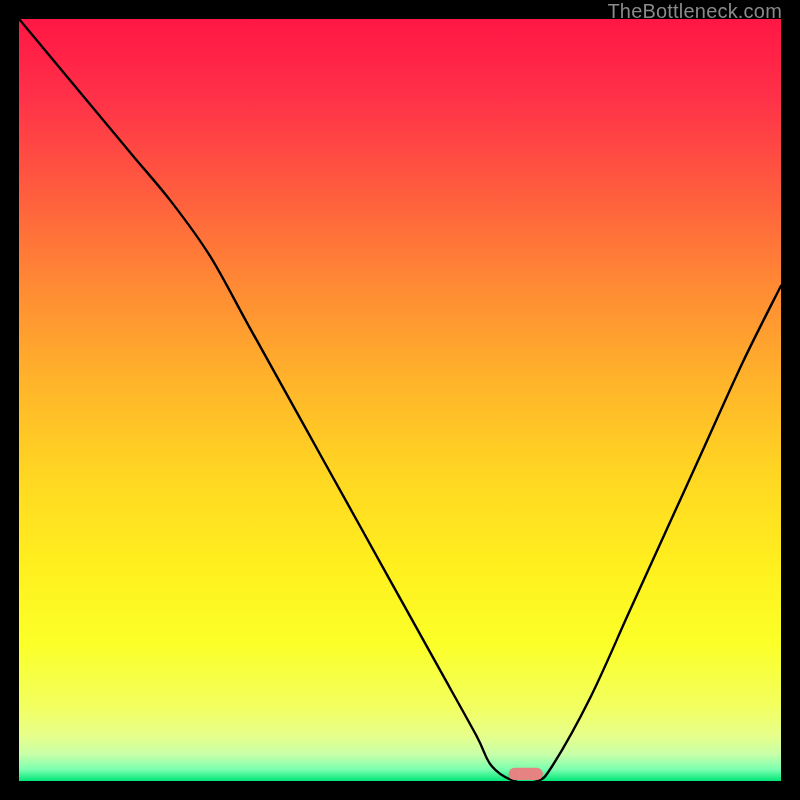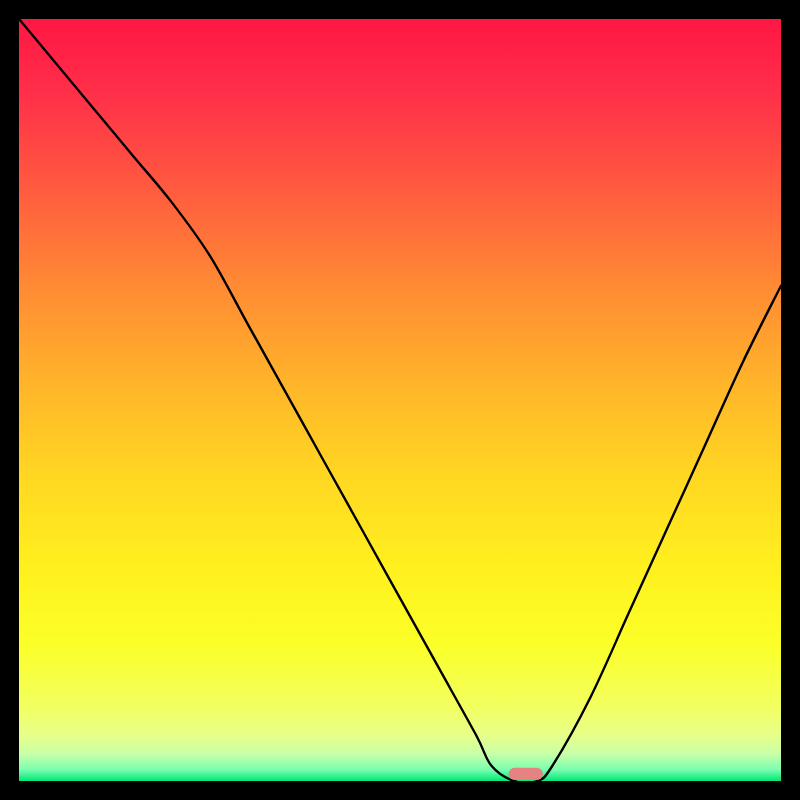--- a/index.html
+++ b/index.html
@@ -63,13 +63,14 @@
             <stop offset="96.50%" stop-color="#c8ffa8"></stop>
             <stop offset="98.50%" stop-color="#7affb0"></stop>
             <stop offset="100.00%" stop-color="#00e676"></stop>
           </linearGradient>
       </defs>
       <rect id="bg-rect" x="0" y="0" width="762" height="762" fill="url(#bg-grad)"></rect>
       <path id="curve-path" fill="none" stroke="#000000" stroke-width="2.4" stroke-linecap="round" stroke-linejoin="round" d="M 0.00 0.00 C 6.35 7.62, 25.40 30.48, 38.10 45.72 C 50.80 60.96, 63.50 76.20, 76.20 91.44 C 88.90 106.68, 101.60 121.92, 114.30 137.16 C 127.00 152.40, 139.70 166.37, 152.40 182.88 C 165.10 199.39, 177.80 215.90, 190.50 236.22 C 203.20 256.54, 215.90 281.94, 228.60 304.80 C 241.30 327.66, 254.00 350.52, 266.70 373.38 C 279.40 396.24, 292.10 419.10, 304.80 441.96 C 317.50 464.82, 330.20 487.68, 342.90 510.54 C 355.60 533.40, 368.30 556.26, 381.00 579.12 C 393.70 601.98, 406.40 624.84, 419.10 647.70 C 431.80 670.56, 448.31 699.77, 457.20 716.28 C 466.09 732.79, 466.09 739.14, 472.44 746.76 C 478.79 754.38, 487.68 759.46, 495.30 762.00 C 502.92 764.54, 511.81 764.54, 518.16 762.00 C 524.51 759.46, 524.51 760.73, 533.40 746.76 C 542.29 732.79, 558.80 703.58, 571.50 678.18 C 584.20 652.78, 596.90 622.30, 609.60 594.36 C 622.30 566.42, 635.00 538.48, 647.70 510.54 C 660.40 482.60, 673.10 454.66, 685.80 426.72 C 698.50 398.78, 711.20 369.57, 723.90 342.90 C 736.60 316.23, 755.65 279.40, 762.00 266.70"></path>
       <rect id="marker-rect" rx="6.10" ry="6.10" x="489.59" y="748.81" width="34.29" height="12.19" fill="#e58382"></rect>
     </svg>
   </div>
+  <div class="watermark">TheBottleneck.com</div>
 </div>
 
 </body></html>

